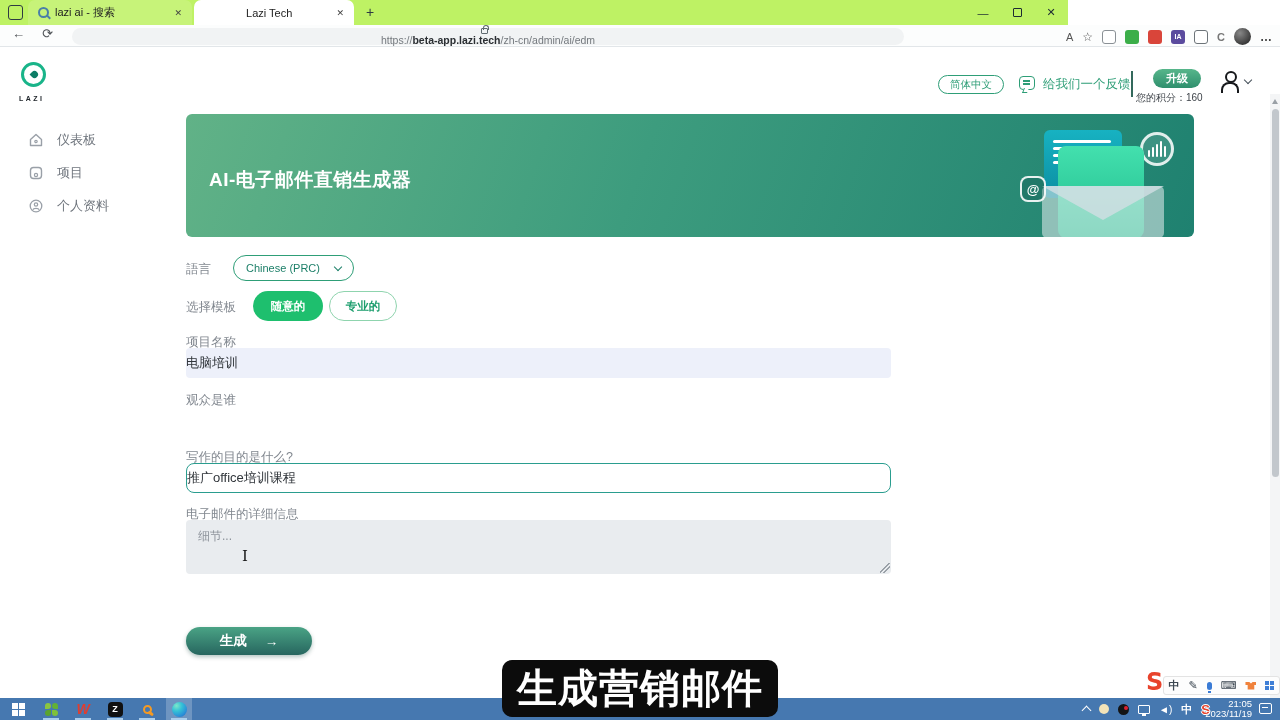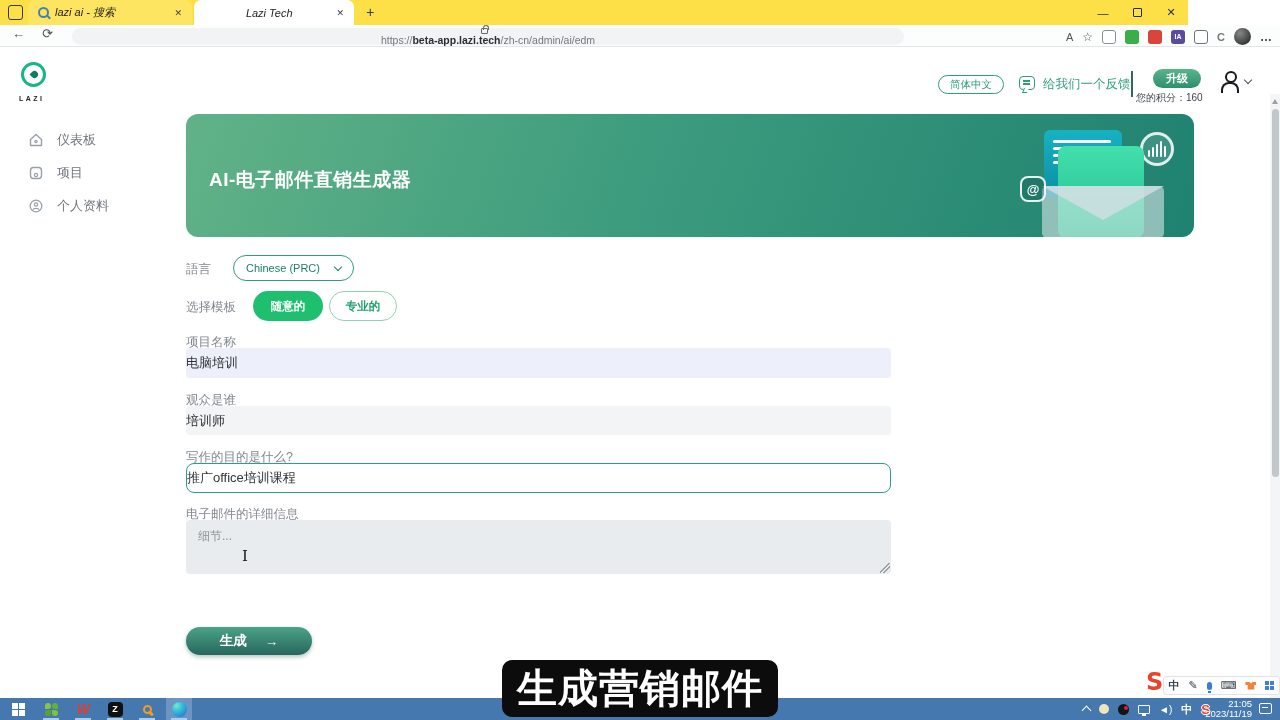--- a/index.html
+++ b/index.html
@@ -1,20 +1,20 @@
 <!DOCTYPE html>
 <html><head>
 <meta charset="utf-8">
 <style>
   * { margin:0; padding:0; box-sizing:border-box; }
   html,body { width:1280px; height:720px; overflow:hidden; }
   body { font-family:"Liberation Sans","DejaVu Sans",sans-serif; background:#fff; position:relative; }
 
   
-  .titlebar { position:absolute; left:0; top:0; width:1188px; height:25px; background:#fde047;font-style:italic; }
+  .titlebar { position:absolute; left:0; top:0; width:1068px; height:25px; background:#bef264; }
   .tabactions { position:absolute; left:8px; top:5px; width:15px; height:15px; border:1.5px solid #2e3b42; border-radius:3px; }
   .tab { position:absolute; top:0; height:25px; display:flex; align-items:center; font-size:11px; color:#222; }
   .tab.inactive { left:28px; width:164px; background:rgba(255,255,255,0.14); border-radius:7px 7px 0 0; padding:0 6px 0 10px; }
   .tab.active { left:194px; width:160px; background:#fff; border-radius:7px 7px 0 0; padding:0 6px 0 12px; }
   .tab .title { flex:1; white-space:nowrap; overflow:hidden; }
   .tab.active .title { text-align:center; }
   .tab .close { font-size:9px; color:#444; padding:2px 4px; }
   .favicon-search { width:11px; height:11px; border:2px solid #4a7fa8; border-radius:50%; position:relative; margin-right:6px; flex:none; }
   .favicon-search::after { content:""; position:absolute; width:5px; height:2px; background:#4a7fa8; transform:rotate(45deg); right:-4px; bottom:-2px; }
   .newtab { position:absolute; left:360px; top:3px; font-size:14px; color:#2e3b42; padding:1px 6px; }
@@ -52,21 +52,21 @@
   .hdr-divider { position:absolute; left:1131px; top:24px; width:2px; height:26px; background:#33695c; }
   .btn-upgrade { position:absolute; left:1153px; top:22px; width:48px; height:19px; border-radius:10px; background:linear-gradient(180deg,#57b68b,#2f8f6d); color:#fff; font-size:11px; font-weight:bold; display:flex; align-items:center; justify-content:center; }
   .points { position:absolute; left:1136px; top:44px; font-size:10px; color:#3f444a; }
   .person { position:absolute; left:1219px; top:24px; width:22px; height:22px; }
   .person::before { content:""; position:absolute; left:6px; top:0; width:8px; height:8px; border:2px solid #17191c; border-radius:50%; }
   .person::after { content:""; position:absolute; left:2px; top:11px; width:14px; height:9px; border:2px solid #17191c; border-bottom:none; border-radius:8px 8px 0 0; }
   .chev { display:inline-block; width:6px; height:6px; border-right:1.5px solid #45505a; border-bottom:1.5px solid #45505a; transform:rotate(45deg); }
   .hdr-chev { position:absolute; left:1245px; top:30px; }
 
   
-  .banner { position:absolute; left:186px; top:67px; width:1008px; height:123px; border-radius:12px; background:linear-gradient(110deg,#61b287 0%,#3d9c7e 45%,#1f8170 100%); overflow:hidden; }
+  .banner { position:absolute; left:186px; top:67px; width:1008px; height:123px; border-radius:6px; background:linear-gradient(110deg,#61b287 0%,#3d9c7e 45%,#1f8170 100%); overflow:hidden; }
   .banner h1 { position:absolute; left:23px; top:53px; font-size:19px; color:#fff; font-weight:bold; letter-spacing:0.5px; }
   .illus { position:absolute; right:12px; top:10px; width:180px; height:110px; }
   .il-card { position:absolute; left:42px; top:6px; width:78px; height:68px; border-radius:6px; background:linear-gradient(180deg,#17b2c2,#0c8ea1); }
   .il-card i { position:absolute; left:9px; height:3px; background:#fff; border-radius:2px; }
   .il-chart { position:absolute; right:8px; top:8px; width:34px; height:34px; border:3px solid rgba(255,255,255,0.85); border-radius:50%; background:rgba(255,255,255,0.12); display:flex; align-items:flex-end; justify-content:center; gap:2px; padding:5px 5px 6px; }
   .il-chart i { width:3px; background:#fff; border-radius:1px; }
   .il-at { position:absolute; left:18px; top:52px; width:26px; height:26px; border:2.5px solid rgba(255,255,255,0.9); border-radius:8px; background:rgba(10,70,70,0.25); color:#fff; font-size:13px; font-weight:bold; display:flex; align-items:center; justify-content:center; }
   .il-letter { position:absolute; left:56px; top:22px; width:86px; height:92px; border-radius:8px; background:linear-gradient(180deg,#43e0ae,#20bb8c); }
   .il-env { position:absolute; left:40px; top:62px; width:122px; height:52px; border-radius:5px; background:rgba(232,238,241,0.55); }
   .il-flap { position:absolute; left:40px; top:62px; width:0; height:0; border-left:61px solid transparent; border-right:61px solid transparent; border-top:34px solid rgba(210,222,228,0.8); }
@@ -260,21 +260,20 @@
   </div>
 
   <span class="flabel" style="top:252px;">选择模板</span>
   <div class="tbtn sel">随意的</div>
   <div class="tbtn unsel">专业的</div>
 
   <span class="flabel" style="top:287px;">项目名称</span>
   <input class="finput in-project" value="电脑培训" style="">
 
   <span class="flabel" style="top:345px;">观众是谁</span>
-  <input class="finput in-audience" value="培训师" style="">
 
   <span class="flabel" style="top:402px;">写作的目的是什么?</span>
   <input class="finput in-purpose" value="推广office培训课程" style="">
 
   <span class="flabel" style="top:459px;">电子邮件的详细信息</span>
   <textarea class="ftextarea" placeholder="细节..." style=""></textarea>
   <span class="resize-grip"></span>
   <span class="ibeam">I</span>
 
   <div class="btn-generate">

